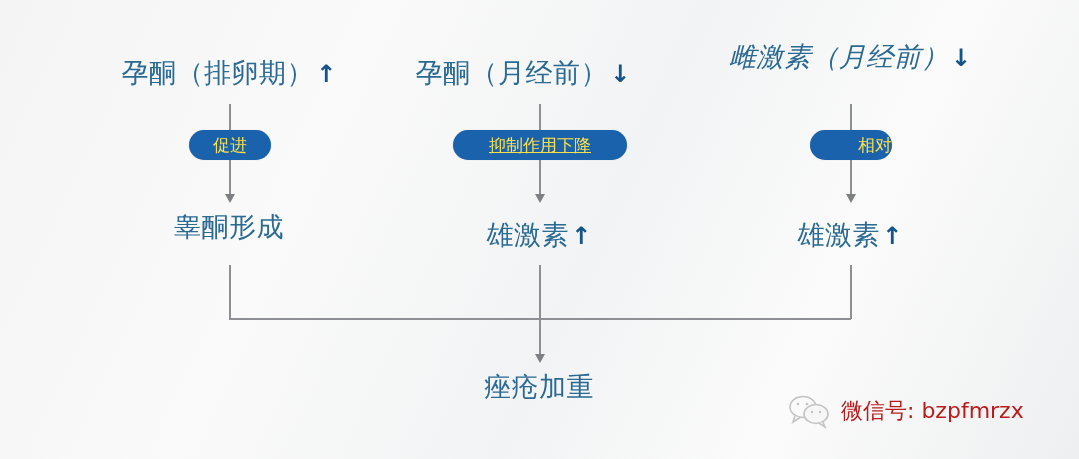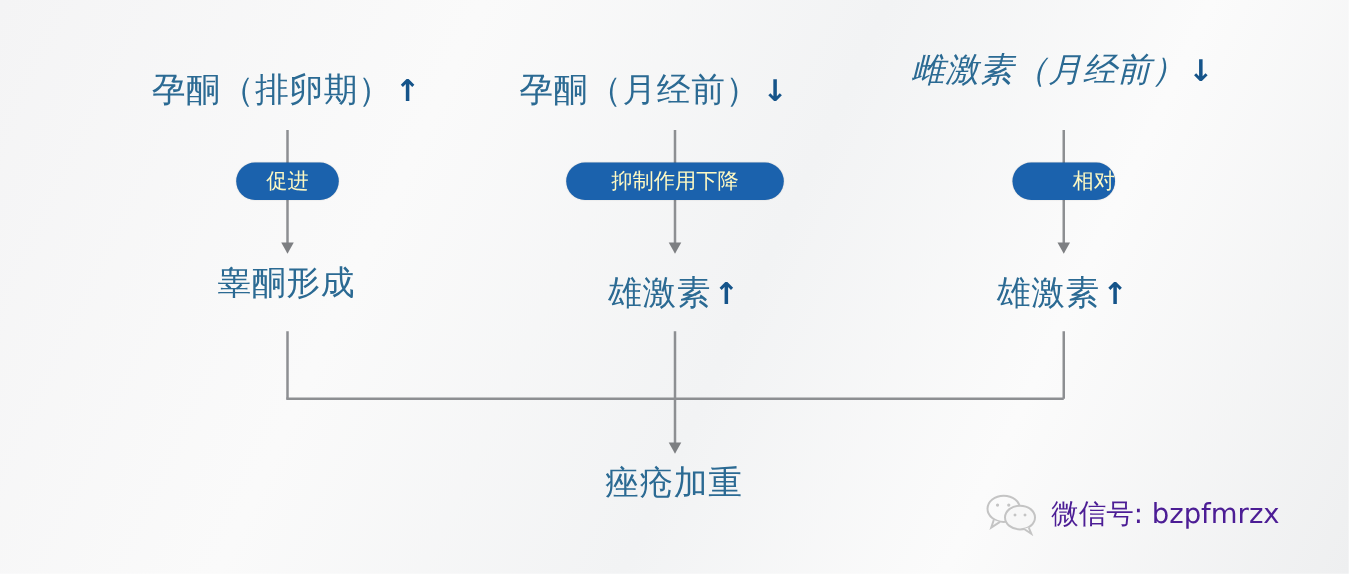--- a/index.html
+++ b/index.html
@@ -28,21 +28,21 @@
       font-weight: bold;
       font-size: 24px;
       margin-left: 2px;
     }
     .pill {
       position: absolute;
       height: 30px;
       line-height: 30px;
       border-radius: 15px;
       background: #1b62ad;
-      color: #fef9c3;
+      color: #fde047;
       font-size: 17px;
       text-align: center;
       transform: translateX(-50%);
       white-space: nowrap;
       box-shadow: 0 0 1px rgba(0,0,0,0.25);
     }
     .vline {
       position: absolute;
       width: 1.5px;
       background: #8d8f92;
@@ -60,21 +60,21 @@
       border-right: 5px solid transparent;
       border-top: 9px solid #7d7f82;
       transform: translateX(-50%);
     }
     .watermark {
       position: absolute;
       left: 787px;
       top: 393px;
       display: flex;
       align-items: center;
-      color: #4c1d95;
+      color: #b91c1c;
       font-size: 22px;
     }
     .watermark svg { margin-right: 8px; }
   </style>
 </head>
 <body>
 
 <div class="node" style="left:229px; top:58px;">
   <span>孕酮（排卵期）</span><span class="arrow-sym">↑</span>
 </div>
@@ -86,21 +86,21 @@
 </div>
 
 <div class="vline" style="left:229px; top:104px; height:92px;"></div>
 <div class="arrowhead" style="left:230px; top:194px;"></div>
 <div class="vline" style="left:539px; top:104px; height:92px;"></div>
 <div class="arrowhead" style="left:540px; top:194px;"></div>
 <div class="vline" style="left:850px; top:104px; height:92px;"></div>
 <div class="arrowhead" style="left:851px; top:194px;"></div>
 
 <div class="pill" style="left:230px; top:130px; width:82px;">促进</div>
-<div class="pill" style="left:540px; top:130px; width:174px;">抑制作用下降</div>
+<div class="pill" style="left:540px; top:130px; width:174px;text-decoration:underline;">抑制作用下降</div>
 <div class="pill" style="left:851px; top:130px; width:82px;text-align:right;">相对</div>
 
 <div class="node" style="left:229px; top:212px;">
   <span>睾酮形成</span>
 </div>
 <div class="node" style="left:539px; top:220px;">
   <span>雄激素</span><span class="arrow-sym">↑</span>
 </div>
 <div class="node" style="left:850px; top:220px;">
   <span>雄激素</span><span class="arrow-sym">↑</span>

